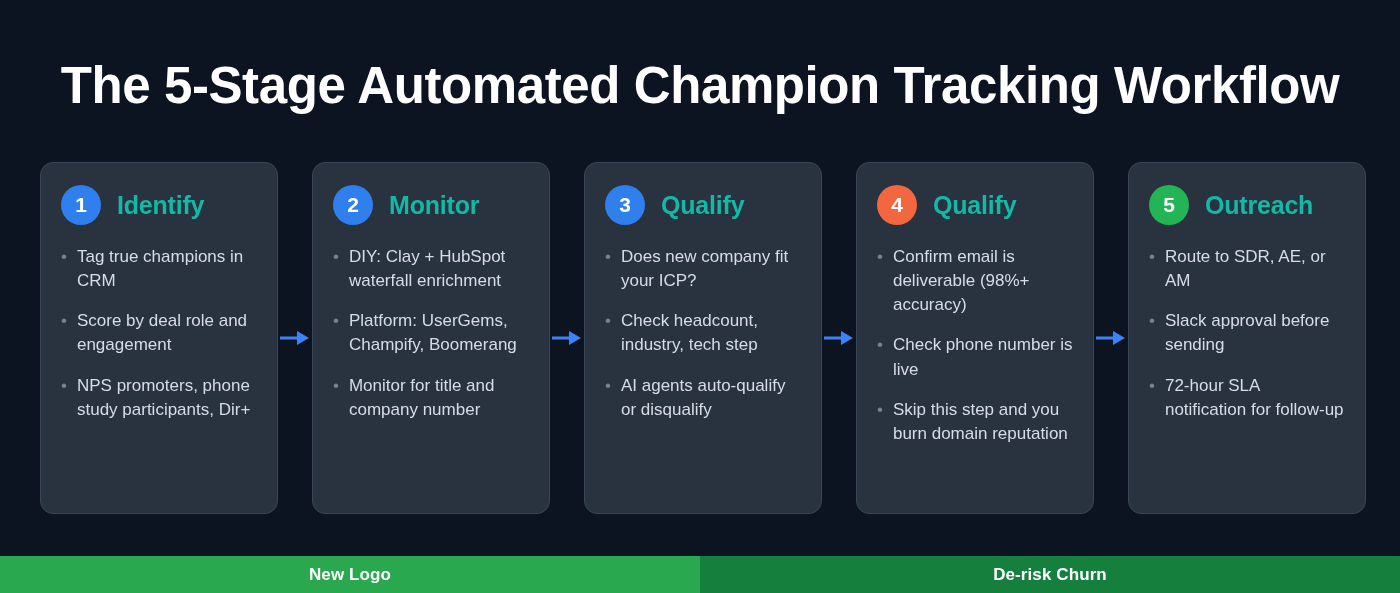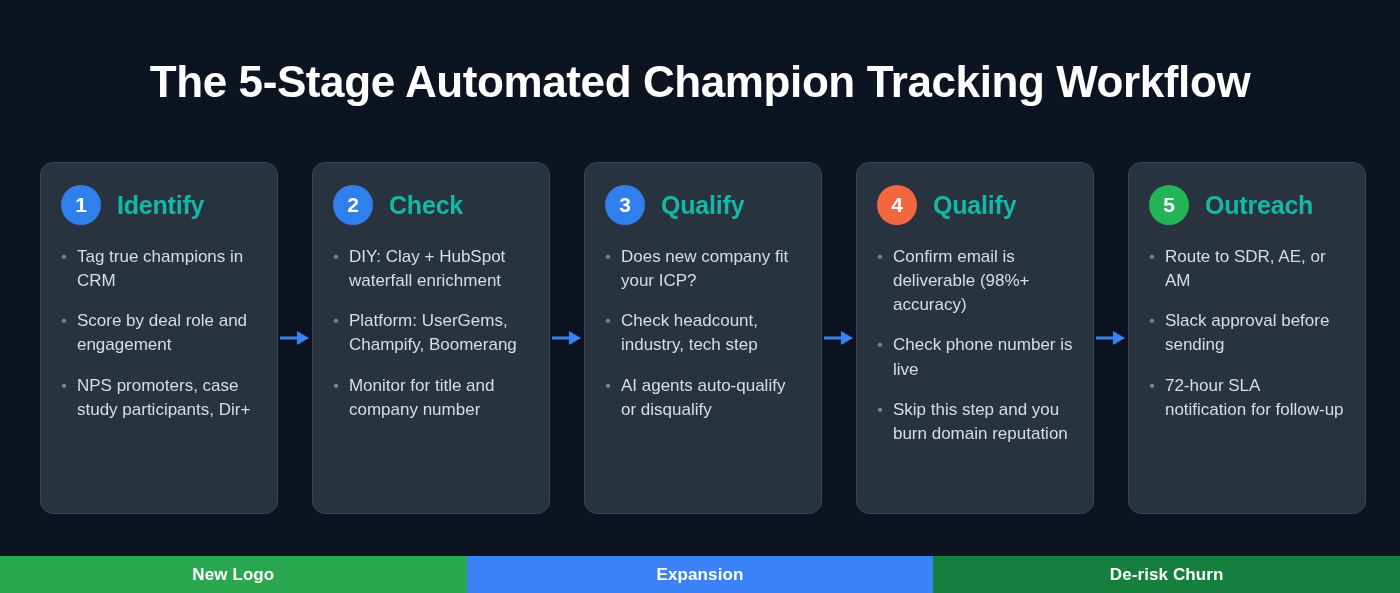--- a/index.html
+++ b/index.html
@@ -13,21 +13,21 @@
   body {
     background:#0d1421;
     font-family:"Liberation Sans", sans-serif;
     color:#e8edf5;
     position:relative;
   }
 
   
   .page-title {
     text-align:center;
-    font-size:44px;
+    font-size:51px;
     font-weight:bold;
     letter-spacing:-0.4px;
     color:#ffffff;
     padding-top:58px;
     line-height:1.1;
     white-space:nowrap;
   }
 
   
   .flow-row {
@@ -148,34 +148,34 @@
         <li class="bullet">
           <span class="bullet-dot">•</span>
           <span class="bullet-text">Tag true champions in CRM</span>
         </li>
         <li class="bullet">
           <span class="bullet-dot">•</span>
           <span class="bullet-text">Score by deal role and engagement</span>
         </li>
         <li class="bullet">
           <span class="bullet-dot">•</span>
-          <span class="bullet-text">NPS promoters, case study participants, Dir+</span>
+          <span class="bullet-text">NPS promoters, phone study participants, Dir+</span>
         </li>
       </ul>
     </div>
     <div class="arrow">
       <svg width="34" height="20" viewBox="0 0 34 20">
         <path d="M2 10 H22" stroke="#3b82f6" stroke-width="3" fill="none"></path>
         <path d="M19 3 L31 10 L19 17 Z" fill="#3b82f6"></path>
       </svg>
     </div>
     <div class="stage-card">
       <div class="card-head">
         <div class="badge" style="background: rgb(47, 128, 237);">2</div>
-        <div class="card-title">Check</div>
+        <div class="card-title">Monitor</div>
       </div>
       <ul class="bullets">
         <li class="bullet">
           <span class="bullet-dot">•</span>
           <span class="bullet-text">DIY: Clay + HubSpot waterfall enrichment</span>
         </li>
         <li class="bullet">
           <span class="bullet-dot">•</span>
           <span class="bullet-text">Platform: UserGems, Champify, Boomerang</span>
         </li>
@@ -260,15 +260,14 @@
         <li class="bullet">
           <span class="bullet-dot">•</span>
           <span class="bullet-text">72-hour SLA notification for follow-up</span>
         </li>
       </ul>
     </div>
   </div>
 
 <div class="legend-bar">
     <div class="legend-seg" style="background: rgb(42, 168, 79);">New Logo</div>
-    <div class="legend-seg" style="background: rgb(59, 130, 246);">Expansion</div>
     <div class="legend-seg" style="background: #15803d;">De-risk Churn</div>
   </div>
 
 </body></html>

